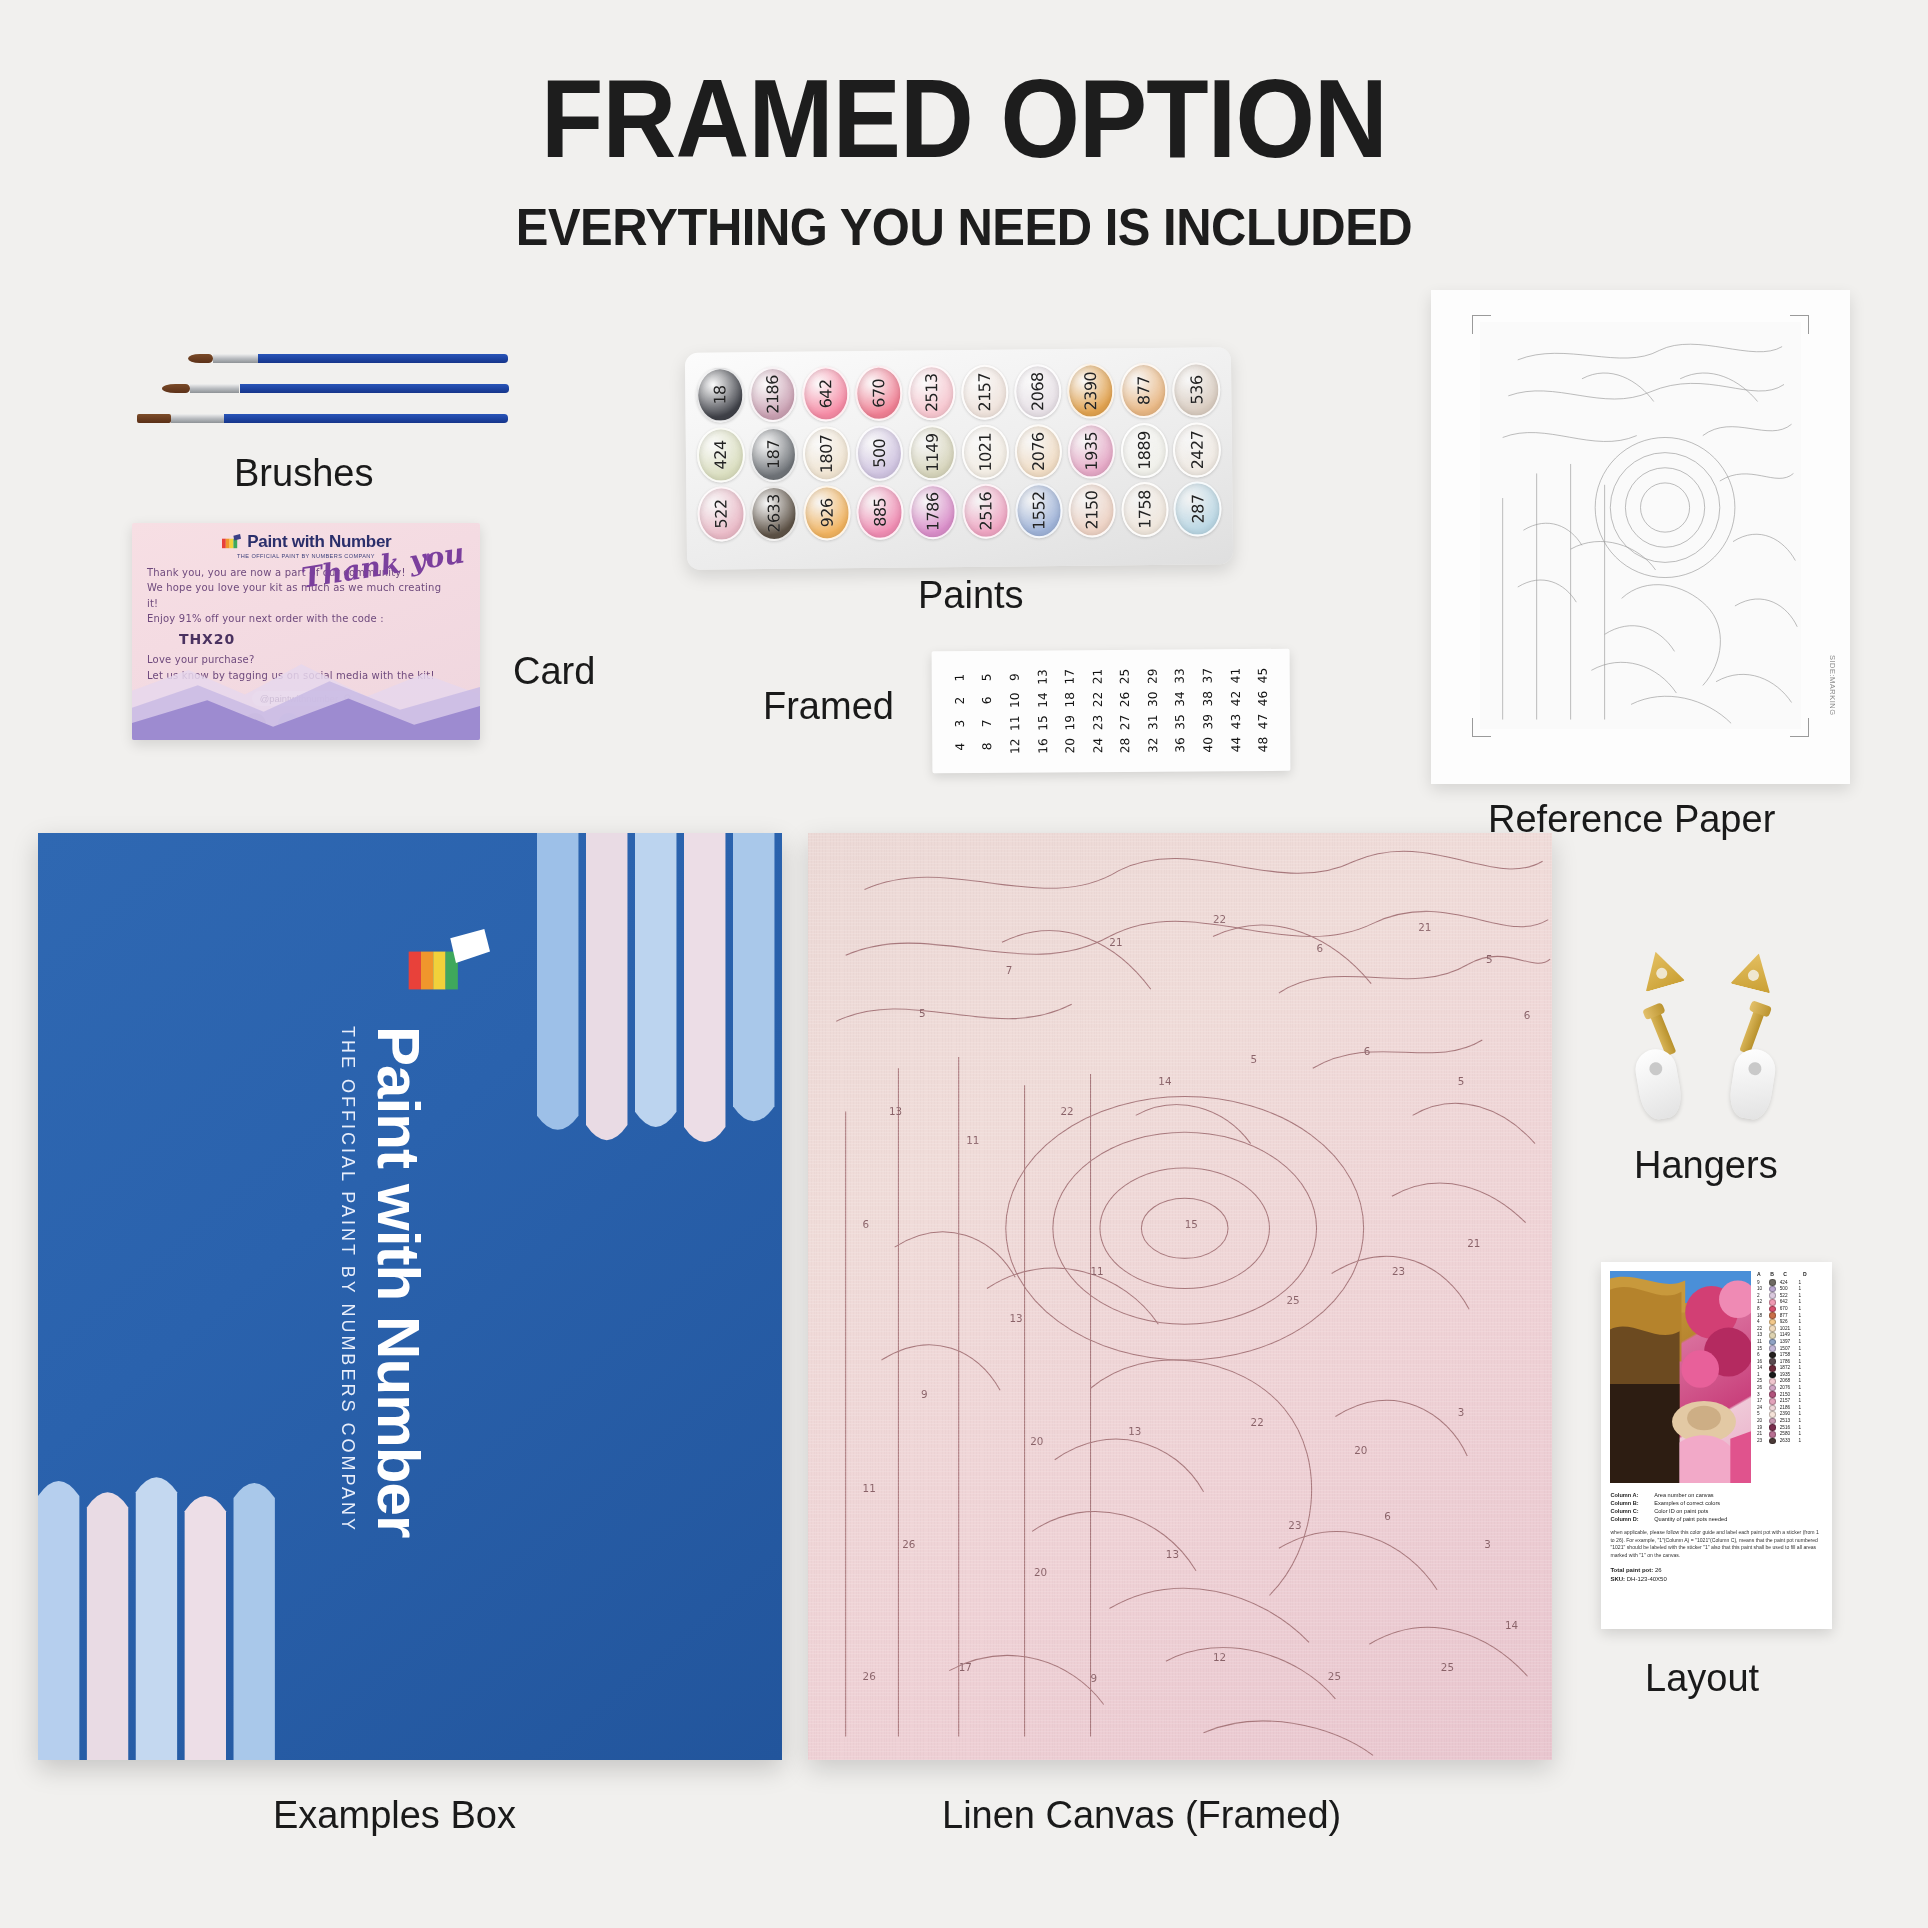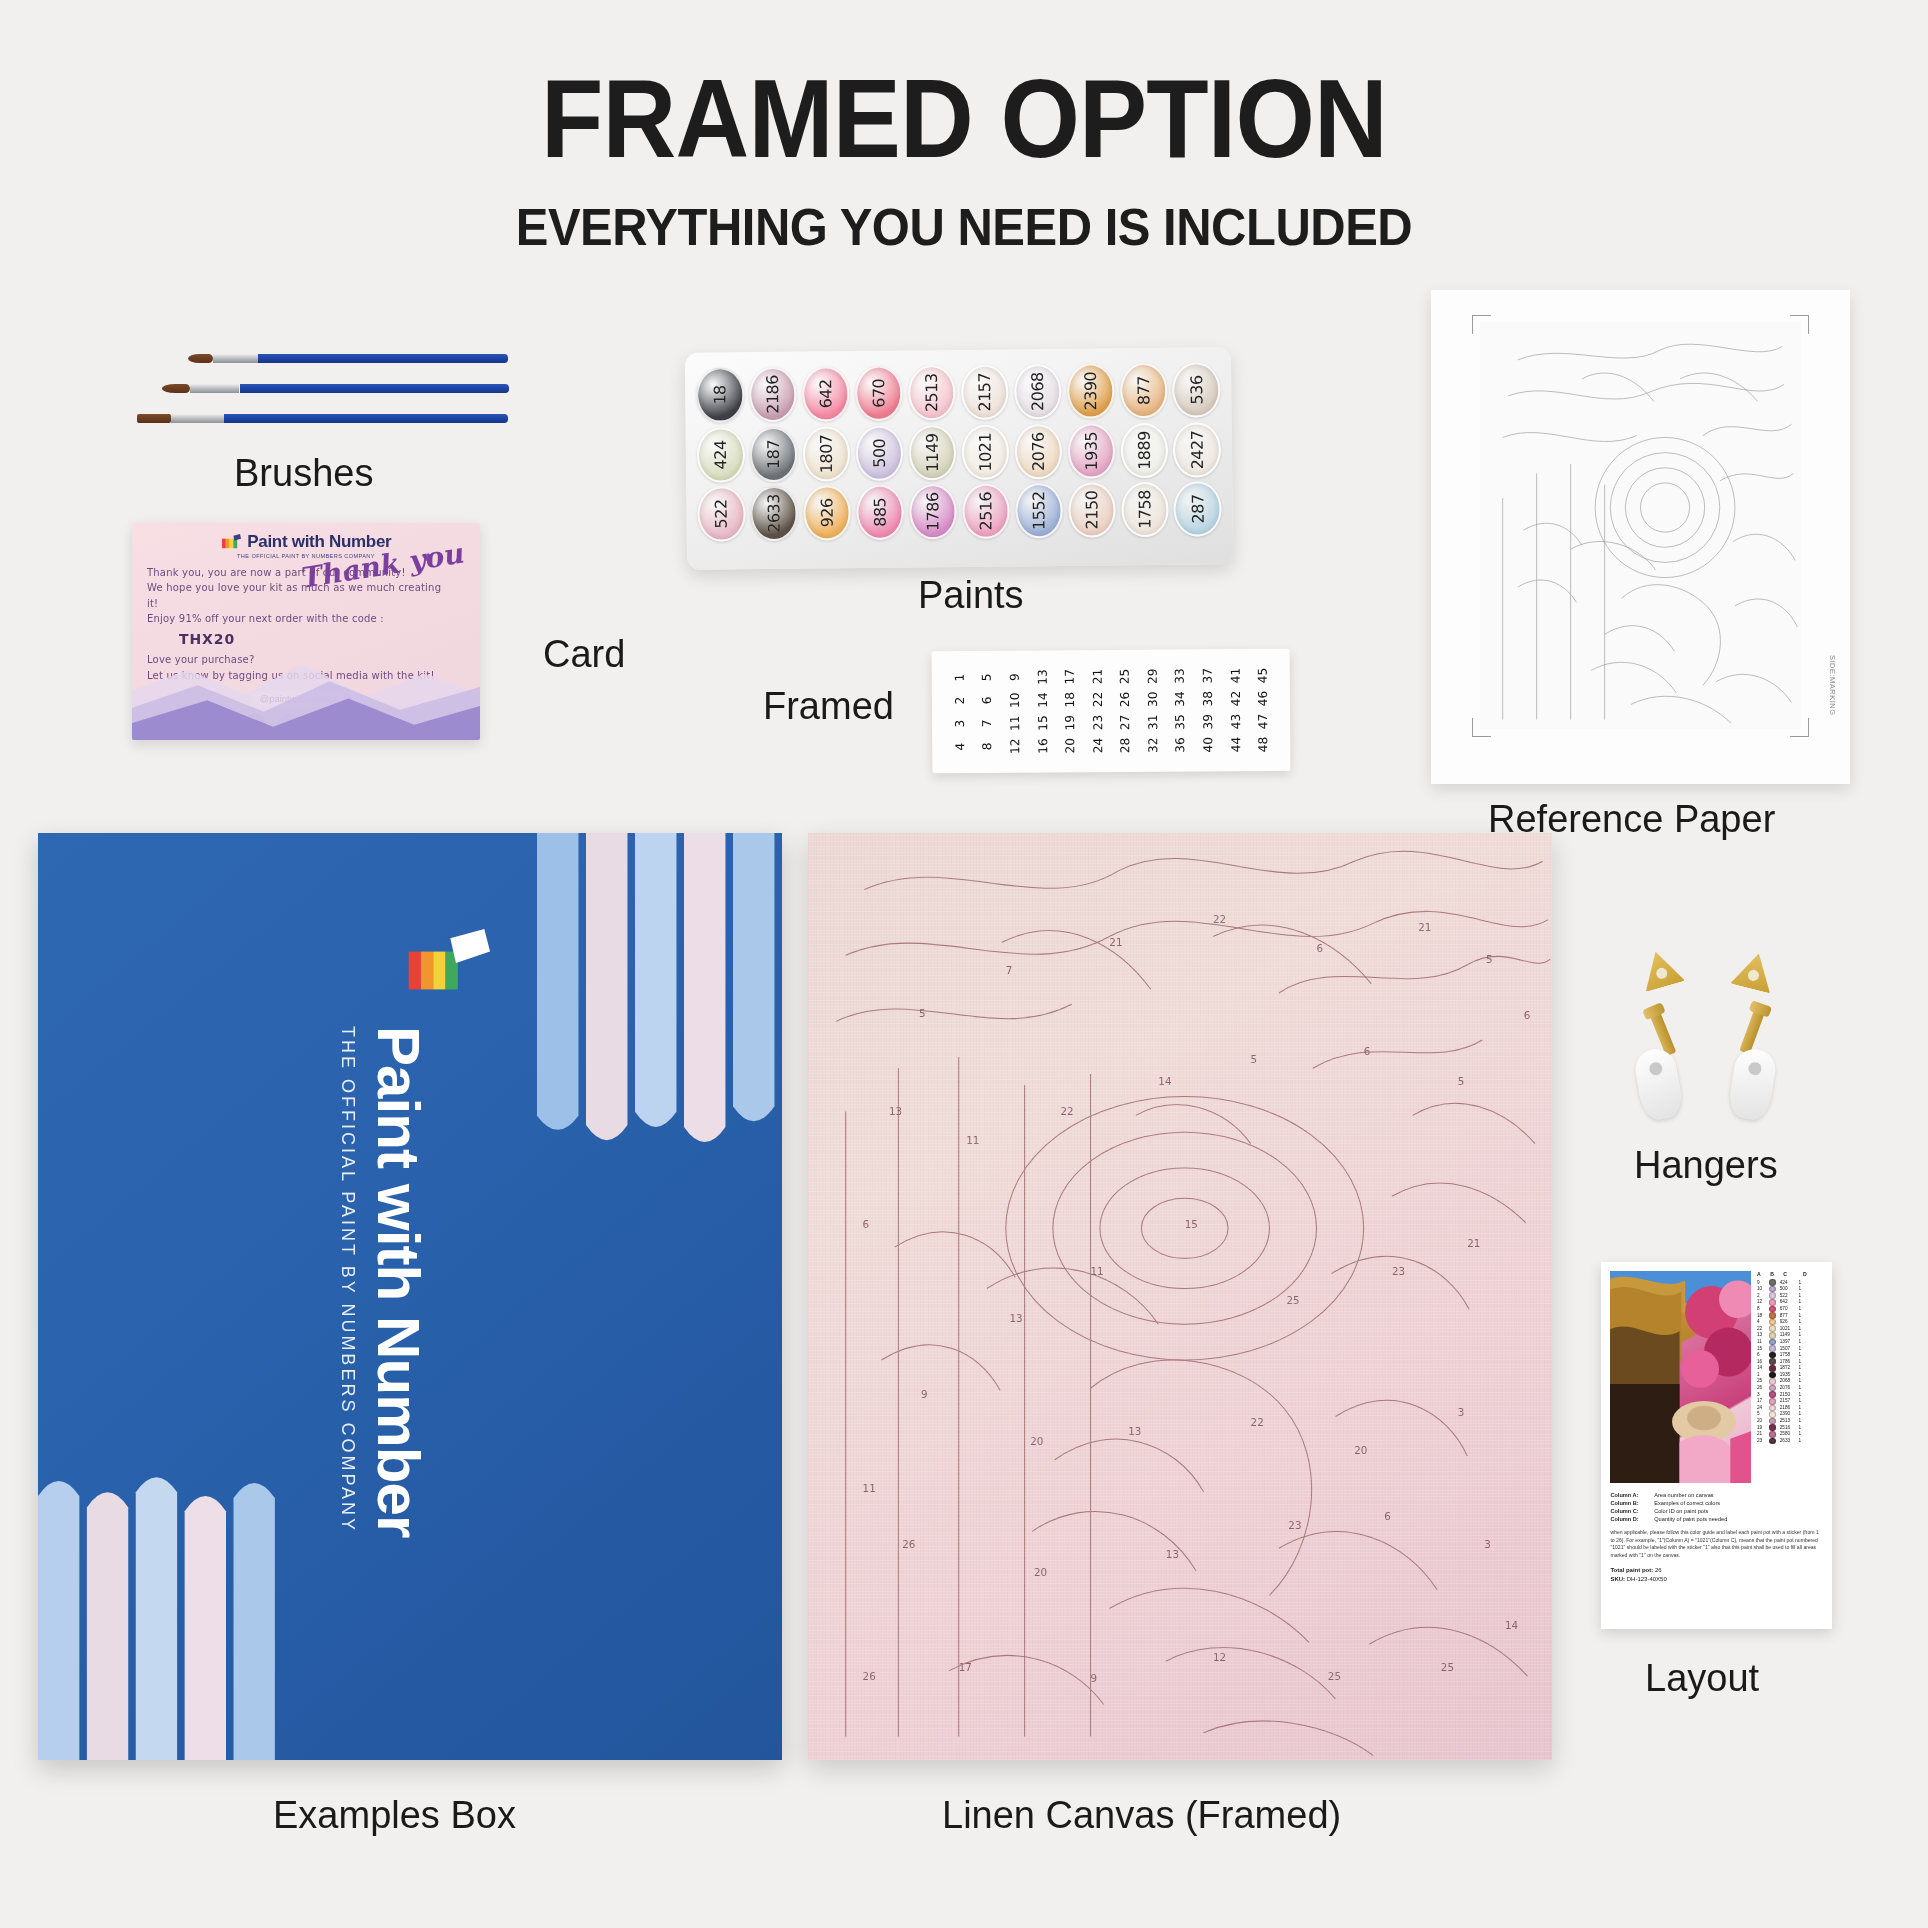--- a/index.html
+++ b/index.html
@@ -250,21 +250,21 @@
     <div class="socials">
       <span class="soc" style="background:#1b1b1b">♪</span>
       <span class="soc" style="background:#3b78e0">f</span>
       <span class="soc" style="background:#d96ba8">P</span>
       <span class="soc" style="background:#a256c4">◎</span>
     </div>
   </div>
   <span class="heart">♥</span>
   <div class="thanks">Thank you</div>
 </div>
-<div class="caption" style="left:513px; top:633px;margin-left:30px;">Card</div>
+<div class="caption" style="left:513px; top:650px;">Card</div>
 
 <div id="tray">
   <div class="row" id="prow1">
       <div class="pot" style="background: radial-gradient(circle at 34% 30%, rgba(255, 255, 255, 0.55), rgb(63, 65, 72) 70%);">
         <span>18</span>
       </div>
       <div class="pot" style="background: radial-gradient(circle at 34% 30%, rgba(255, 255, 255, 0.55), rgb(201, 160, 178) 70%);">
         <span>2186</span>
       </div>
       <div class="pot" style="background: radial-gradient(circle at 34% 30%, rgba(255, 255, 255, 0.55), rgb(245, 138, 164) 70%);">

